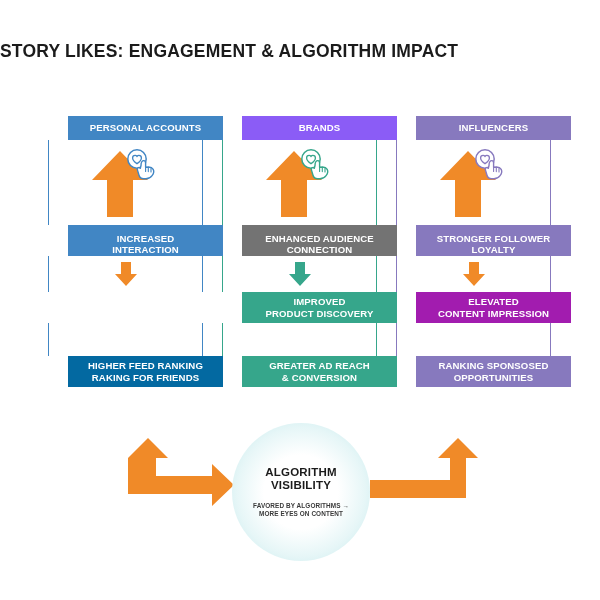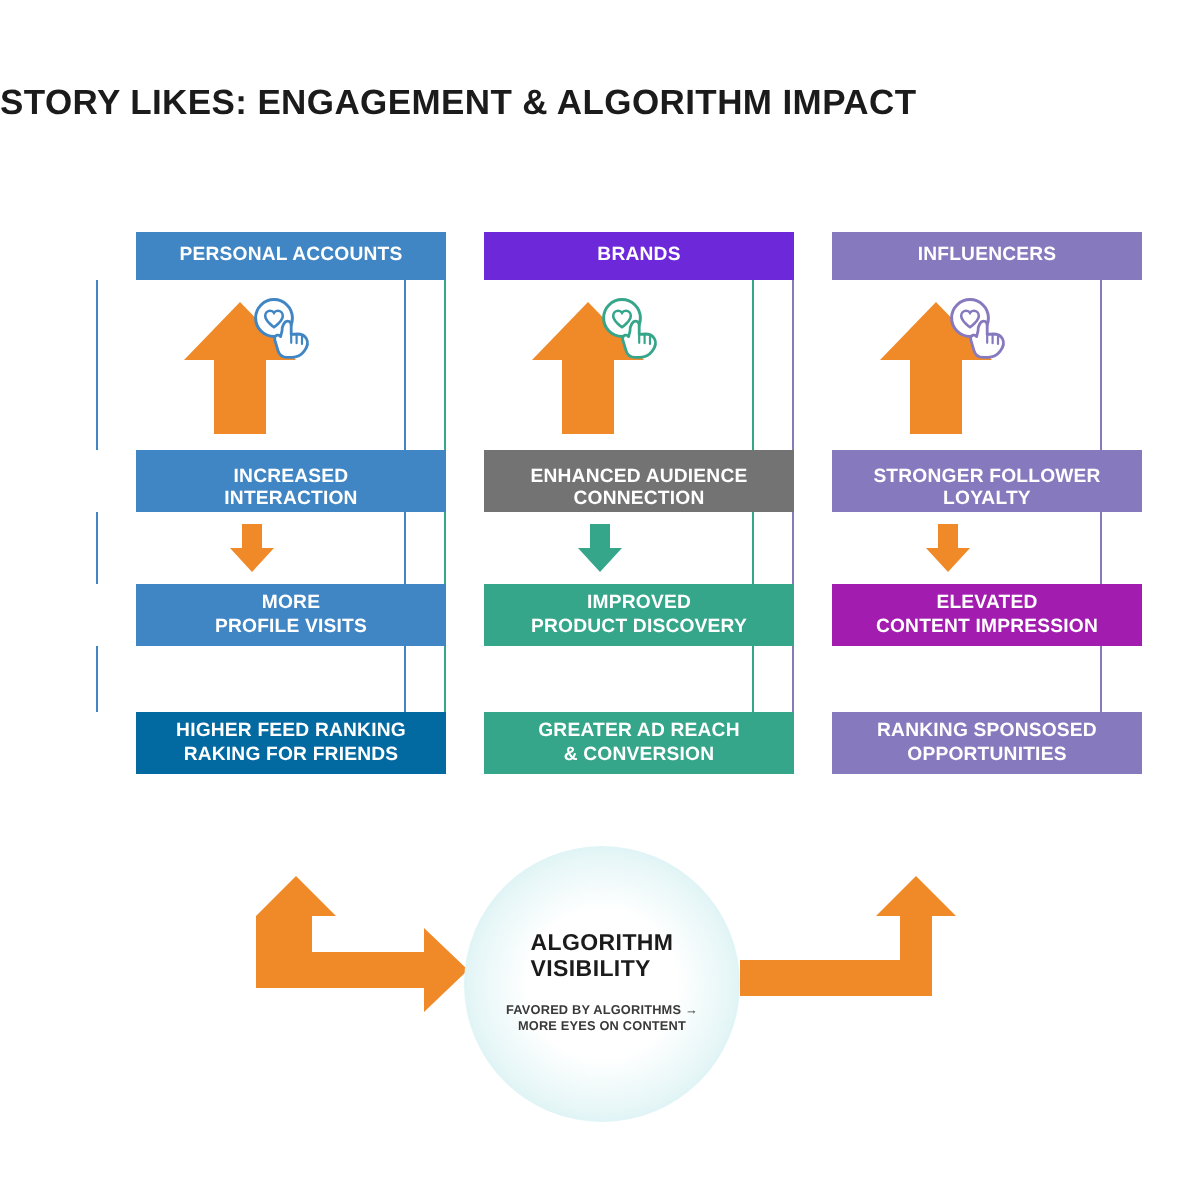--- a/index.html
+++ b/index.html
@@ -96,21 +96,21 @@
     position:absolute;
     left:232px;top:5px;
     width:138px;height:138px;
     border-radius:50%;
     background:radial-gradient(circle at 50% 50%, #ffffff 0%, #ffffff 38%, #e6f6f7 66%, #cfeef0 84%, #e9f7f8 96%, #ffffff 100%);
     display:flex;flex-direction:column;
     align-items:center;justify-content:center;
   }
   .circle .ctitle{
     font-size:11.5px;font-weight:bold;color:#1b1b1b;
-    text-align:left;line-height:13.5px;white-space:pre-line;
+    text-align:center;line-height:13.5px;white-space:pre-line;
     letter-spacing:.2px;
   }
   .circle .csub{
     margin-top:9px;
     font-size:6.4px;font-weight:bold;color:#3a3a3a;
     text-align:center;line-height:8.4px;white-space:pre-line;
     letter-spacing:.1px;
   }
 
   .elbow-left{position:absolute;left:104px;top:18px;width:140px;height:92px;}
@@ -151,35 +151,31 @@
     </div>
 
     <div class="gap r-gap2 bordered" style="border-color:#4186C4">
       <div class="downarrow">
         <svg viewBox="0 0 24 26">
             <path d="M12 25 L1 13 L7 13 L7 1 L17 1 L17 13 L23 13 Z" fill="#F08A28"></path>
           </svg>
       </div>
     </div>
 
-    <div class="band r-lab2" style="background:#4186C4">
-      <span class="txt">MORE
-PROFILE VISITS</span>
-    </div>
 
     <div class="gap r-gap3 bordered" style="border-color:#4186C4"></div>
 
     <div class="band r-lab3" style="background:#0369a1">
       <span class="txt">HIGHER FEED RANKING
 RAKING FOR FRIENDS</span>
     </div>
   </div>
 
   <div class="col c1">
-    <div class="band r-head" style="background:#6d28d9">
+    <div class="band r-head" style="background:#8b5cf6">
       <span class="txt">BRANDS</span>
     </div>
 
     <div class="gap r-gap1 bordered" style="border-color:#36A68B">
       <div class="uparrow">
         <svg viewBox="0 0 58 68">
             <path d="M29 1 L57 30 L42 30 L42 67 L16 67 L16 30 L1 30 Z" fill="#F08A28"></path>
           </svg>
         <div class="likeicon">
           <svg viewBox="0 0 34 34">

